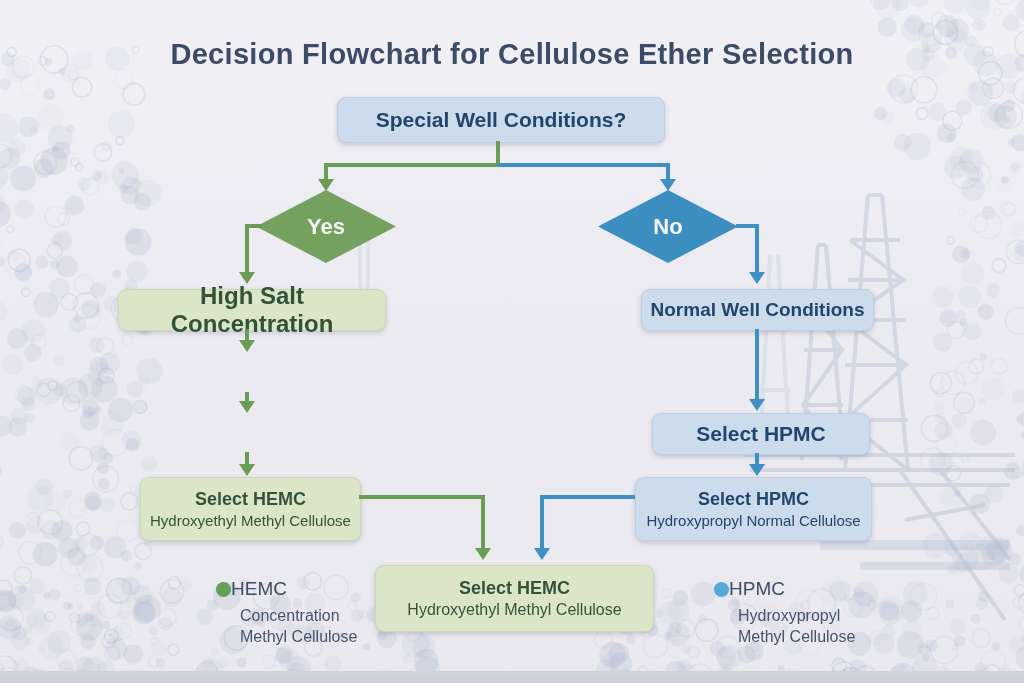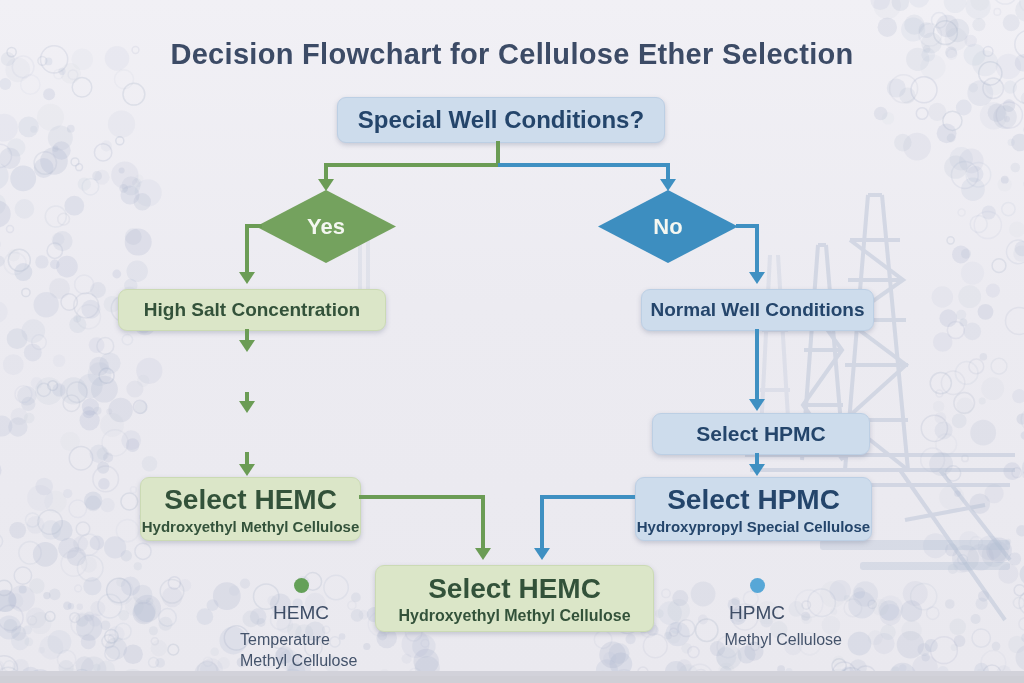--- a/index.html
+++ b/index.html
@@ -13,56 +13,56 @@
   #bottom-edge{position:absolute;left:0;bottom:0;width:1024px;height:5px;background:#d2d2da;}
   
   .box{
     position:absolute;border-radius:9px;display:flex;flex-direction:column;
     align-items:center;justify-content:center;text-align:center;
     box-shadow:0 2px 5px rgba(90,100,130,.28);
   }
   .box.blue{background:#cddcec;border:1px solid #bccfe4;color:#24456b;}
   .box.green{background:#dbe6c8;border:1px solid #cbdab4;color:#33523a;}
   .box .t1{font-weight:bold;}
-  .box .t2{font-weight:bold;}
+  .box .t2{font-weight:normal;}
   .diamond{
     position:absolute;display:flex;align-items:center;justify-content:center;
     clip-path:polygon(50% 0,100% 50%,50% 100%,0 50%);
     color:#f4f7f1;font-weight:bold;font-size:22px;
     filter:drop-shadow(0 2px 3px rgba(90,100,130,.35));
   }
   .diamond.green{background:#74a25e;}
   .diamond.blue{background:#3d8ec0;}
   .line{position:absolute;}
   .line.green{background:#6b9c55;}
   .line.blue{background:#3f90c2;}
   .arrowhead{position:absolute;width:0;height:0;border-left:8px solid transparent;border-right:8px solid transparent;}
   .arrowhead.green{border-top:12px solid #6b9c55;}
   .arrowhead.blue{border-top:12px solid #3f90c2;}
   
   #page-title{position:absolute;left:0;top:38px;width:1024px;text-align:center;
     font-size:29px;font-weight:bold;color:#3c4b66;letter-spacing:.3px;}
-  #root-box{left:337px;top:97px;width:326px;height:44px;font-size:24px;font-weight:bold;}
+  #root-box{left:337px;top:97px;width:326px;height:44px;font-size:21px;font-weight:bold;}
   #yes-diamond{left:256px;top:190px;width:140px;height:73px;}
   #no-diamond{left:598px;top:190px;width:140px;height:73px;}
-  #box-salt{left:118px;top:289px;width:266px;height:40px;font-size:19px;font-weight:bold;}
+  #box-salt{left:118px;top:289px;width:266px;height:40px;font-size:24px;font-weight:bold;}
   #box-temp{left:141px;top:352px;width:219px;height:40px;font-size:19px;font-weight:bold;}
   #box-fluid{left:100px;top:413px;width:298px;height:39px;font-size:18px;font-weight:bold;}
   #box-hemc{left:140px;top:477px;width:219px;height:62px;}
   #box-normal{left:641px;top:289px;width:231px;height:40px;font-size:19px;font-weight:bold;}
   #box-hpmc-mid{left:652px;top:413px;width:216px;height:40px;font-size:21px;font-weight:bold;}
   #box-hpmc{left:635px;top:477px;width:235px;height:62px;}
   #box-final{left:375px;top:565px;width:277px;height:65px;}
-  .result-title{font-size:28px;font-weight:bold;}
+  .result-title{font-size:18px;font-weight:bold;}
   .result-sub{font-size:15px;margin-top:2px;}
   
   .legend{position:absolute;width:170px;}
   #legend-hemc{left:216px;top:578px;}
-  #legend-hpmc{left:672px;top:578px;text-align:right;}
-  .legend-head{display:flex;align-items:center;gap:9px;font-size:19px;color:#3e4d66;flex-direction:column;}
+  #legend-hpmc{left:714px;top:578px;}
+  .legend-head{display:flex;align-items:center;font-size:19px;color:#3e4d66;}
   .legend-dot{width:15px;height:15px;border-radius:50%;}
   .legend-sub{font-size:16px;color:#44536b;margin-left:24px;line-height:21px;margin-top:5px;}
 </style>
 </head>
 <body>
 
 <div id="canvas">
 
   <svg id="bg-molecules" viewBox="0 0 1024 683">
       <circle cx="86.2" cy="305.5" r="12.4" fill="none" stroke="#9fabc4" stroke-width="1.5" opacity="0.18"></circle>
@@ -807,21 +807,21 @@
   <div class="arrowhead blue" style="left:749px;top:399px;"></div>
 
   <div class="box blue" id="box-hpmc-mid">
     <span class="t1">Select HPMC</span>
   </div>
   <div class="line blue" style="left:755px;top:453px;width:4px;height:12px;"></div>
   <div class="arrowhead blue" style="left:749px;top:464px;"></div>
 
   <div class="box blue" id="box-hpmc">
     <span class="result-title t1">Select HPMC</span>
-    <span class="result-sub t2">Hydroxypropyl Special Cellulose</span>
+    <span class="result-sub t2">Hydroxypropyl Normal Cellulose</span>
   </div>
 
   <div class="line green" style="left:359px;top:495px;width:126px;height:4px;"></div>
   <div class="line green" style="left:481px;top:495px;width:4px;height:54px;"></div>
   <div class="arrowhead green" style="left:475px;top:548px;"></div>
 
   <div class="line blue" style="left:540px;top:495px;width:95px;height:4px;"></div>
   <div class="line blue" style="left:540px;top:495px;width:4px;height:54px;"></div>
   <div class="arrowhead blue" style="left:534px;top:548px;"></div>
 
@@ -829,29 +829,30 @@
     <span class="result-title t1">Select HEMC</span>
     <span class="result-sub t2" style="font-size:16px;">Hydroxyethyl Methyl Cellulose</span>
   </div>
 
   <div class="legend" id="legend-hemc">
     <div class="legend-head">
       <span class="legend-dot" style="background: rgb(100, 160, 88);"></span>
       <span>HEMC</span>
     </div>
     <div class="legend-sub">
-      <div>Temperature</div>
+      <div>Concentration</div>
       <div>Methyl Cellulose</div>
     </div>
   </div>
 
   <div class="legend" id="legend-hpmc">
     <div class="legend-head">
       <span class="legend-dot" style="background: rgb(87, 167, 215);"></span>
       <span>HPMC</span>
     </div>
     <div class="legend-sub">
+      <div>Hydroxypropyl</div>
       <div>Methyl Cellulose</div>
     </div>
   </div>
 
   <div id="bottom-edge"></div>
 </div>
 
 </body></html>

